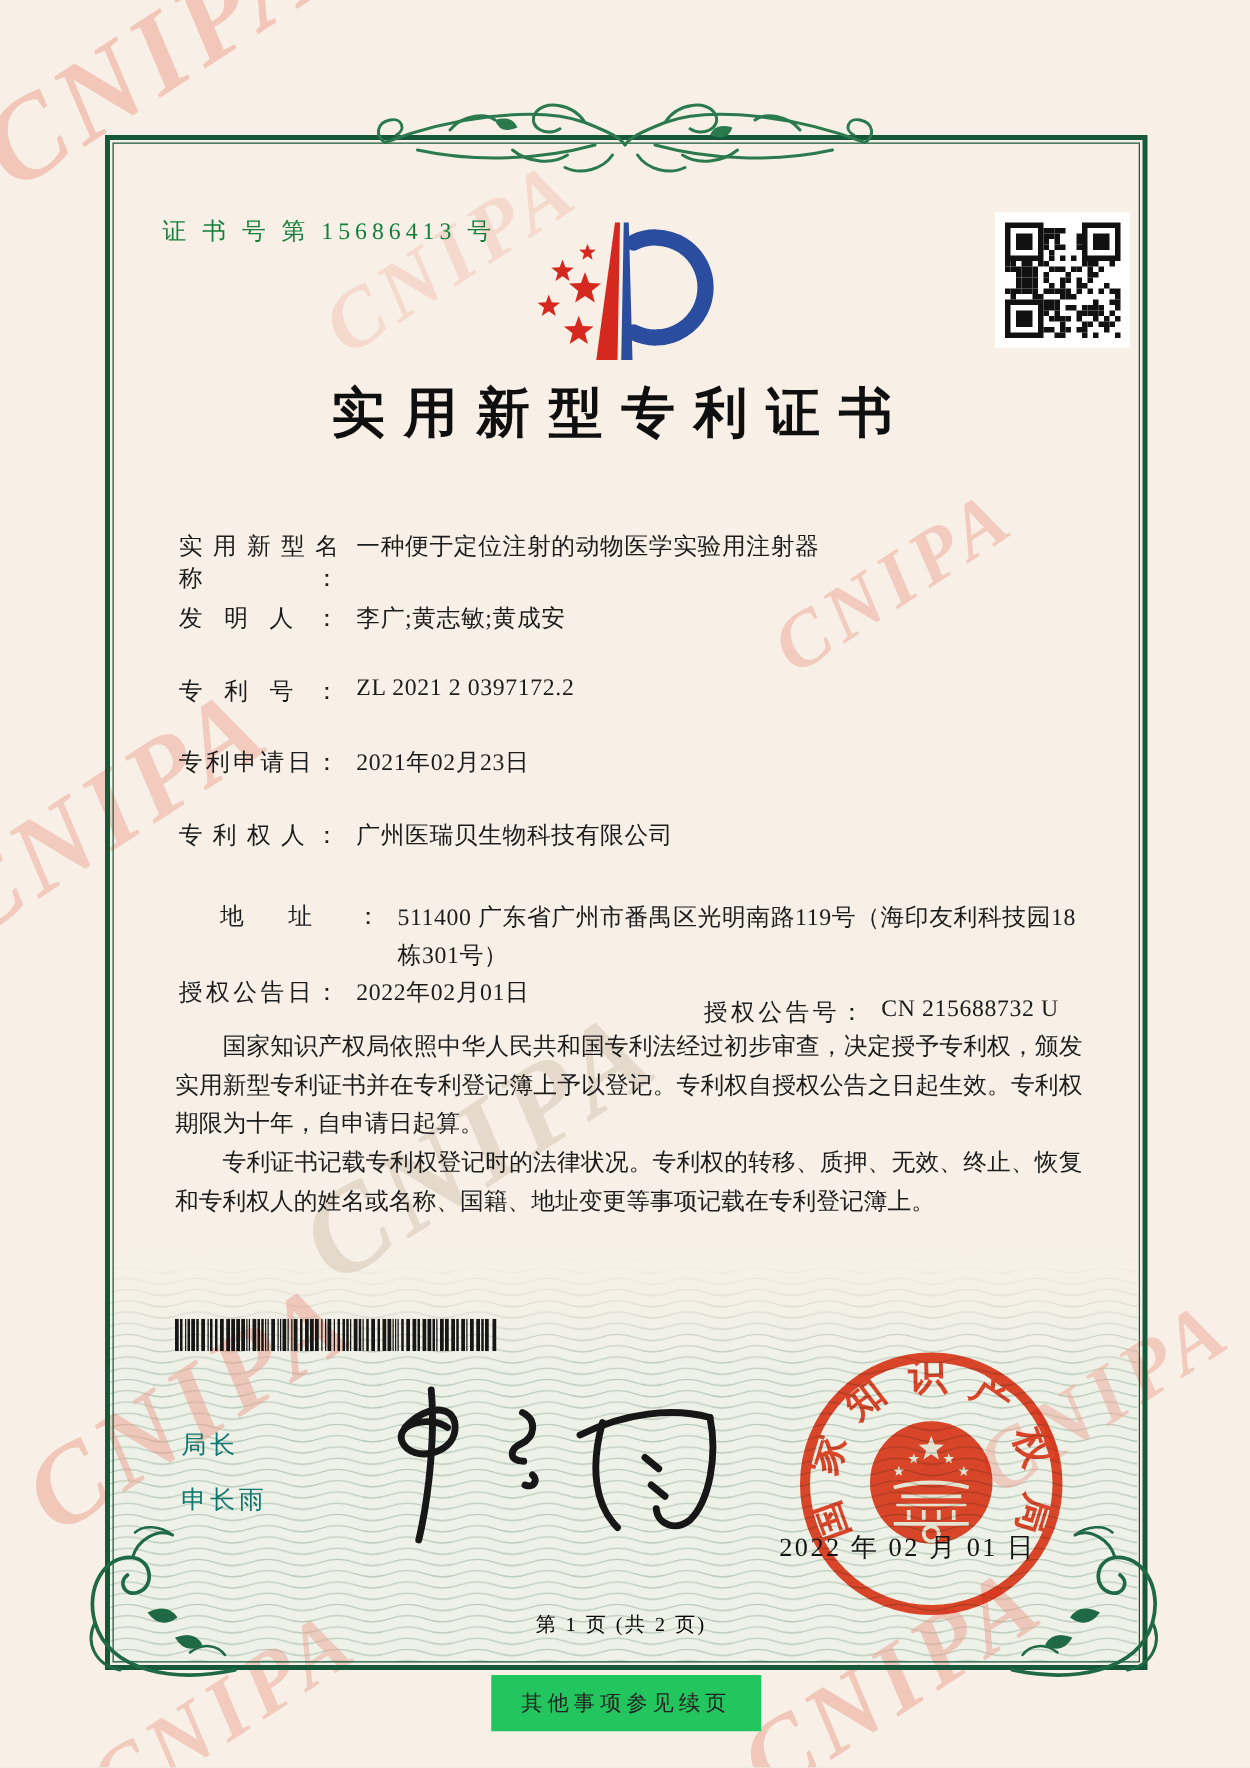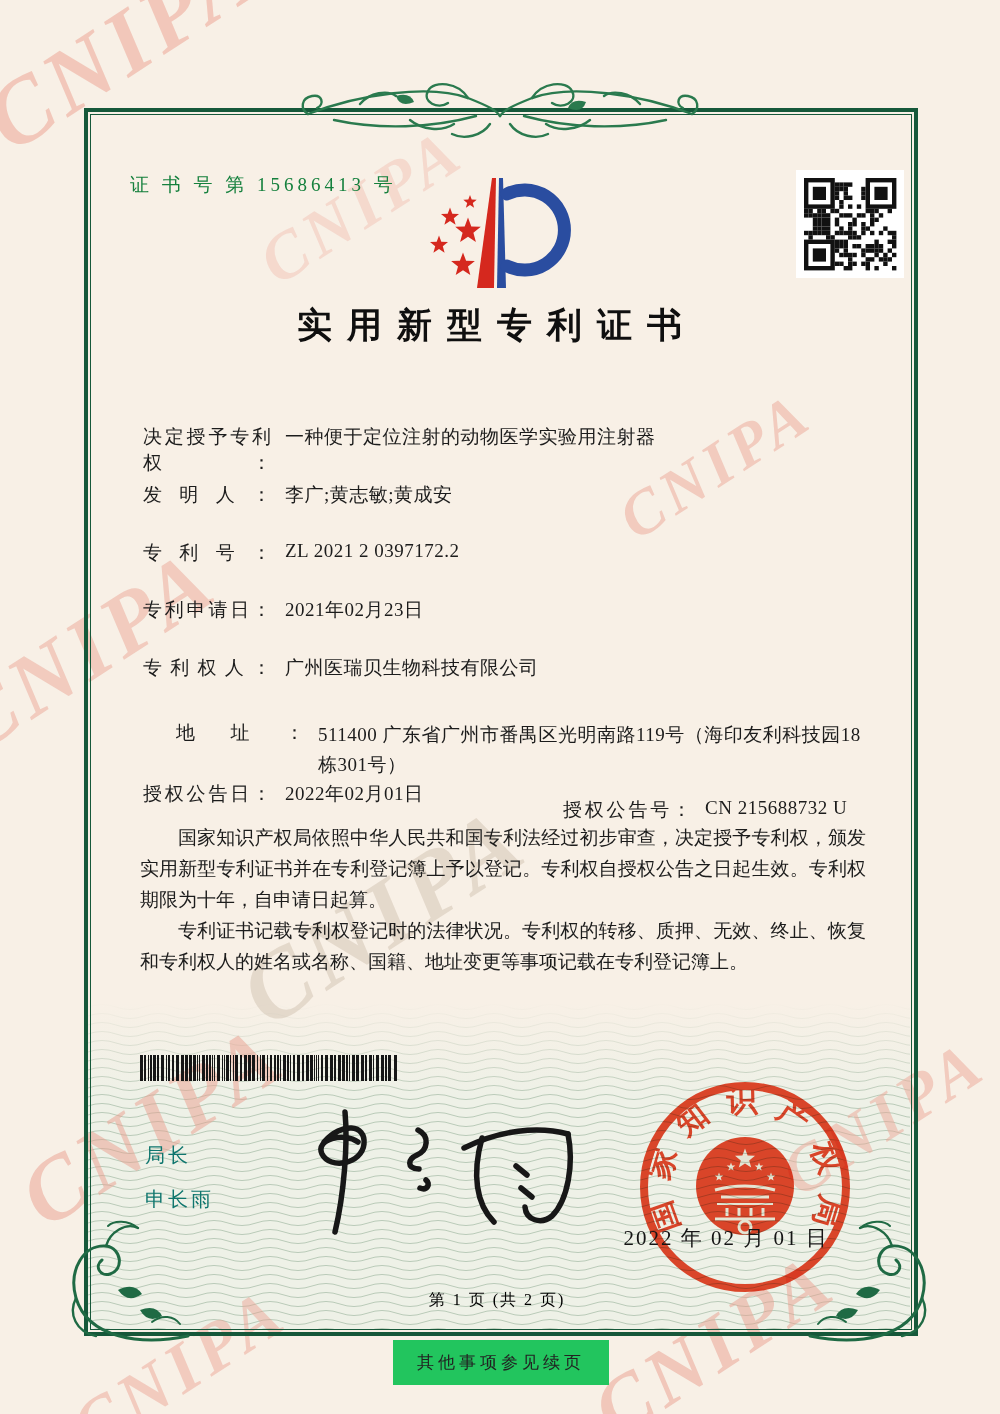--- a/index.html
+++ b/index.html
@@ -21,21 +21,21 @@
     border:4px solid #16583a;
   }
   .frame::after{
     content:"";position:absolute;left:2px;top:2px;right:2px;bottom:2px;
     border:1.5px solid #16583a;
   }
   .cert-no{position:absolute;left:130px;top:172px;font-size:19px;letter-spacing:4px;color:#15803d;}
   .qr{position:absolute;left:796px;top:170px;width:108px;height:108px;background:#ffffff;}
   .title{
     position:absolute;left:84px;top:302px;width:826px;text-align:center;
-    font-size:35px;font-weight:bold;letter-spacing:15px;color:#0f0f0f;
+    font-size:43px;font-weight:bold;letter-spacing:15px;color:#0f0f0f;
   }
   .field{position:absolute;left:143px;font-size:19px;color:#1c1c1c;width:740px;}
   .flabel{
     display:inline-block;width:128px;text-align:justify;text-align-last:justify;
     vertical-align:top;
   }
   .fvalue{display:inline-block;margin-left:14px;vertical-align:top;letter-spacing:0.5px;}
   .fvalue.wrap{width:560px;line-height:30px;}
   .grant2{position:absolute;left:420px;top:0;margin-top:16px;}
   .paras{
@@ -306,21 +306,21 @@
         <rect x="78.4" y="16.8" width="13.200000000000001" height="13.200000000000001" fill="#111"></rect>
         <rect x="8" y="69.60000000000001" width="30.800000000000004" height="30.800000000000004" fill="#111"></rect>
         <rect x="12.4" y="74" width="22" height="22" fill="#fff"></rect>
         <rect x="16.8" y="78.4" width="13.200000000000001" height="13.200000000000001" fill="#111"></rect>
       </svg>
   </div>
 
   <div class="title z4">实用新型专利证书</div>
 
   <div class="field z4" style="top:424px;">
-    <span class="flabel">决定授予专利权：</span><span class="fvalue">一种便于定位注射的动物医学实验用注射器</span>
+    <span class="flabel">实用新型名称：</span><span class="fvalue">一种便于定位注射的动物医学实验用注射器</span>
   </div>
   <div class="field z4" style="top:482px;">
     <span class="flabel">发明人：</span><span class="fvalue">李广;黄志敏;黄成安</span>
   </div>
   <div class="field z4" style="top:540px;">
     <span class="flabel">专利号：</span><span class="fvalue">ZL 2021 2 0397172.2</span>
   </div>
   <div class="field z4" style="top:597px;">
     <span class="flabel">专利申请日：</span><span class="fvalue">2021年02月23日</span>
   </div>

